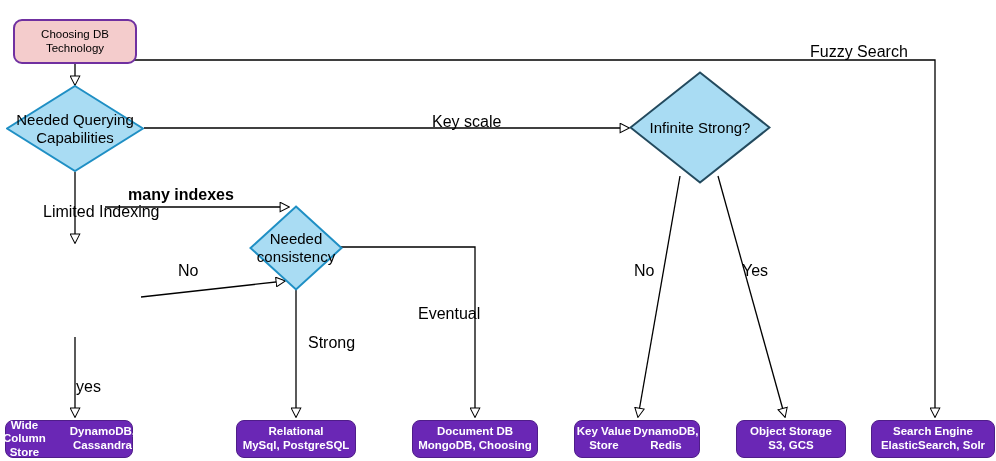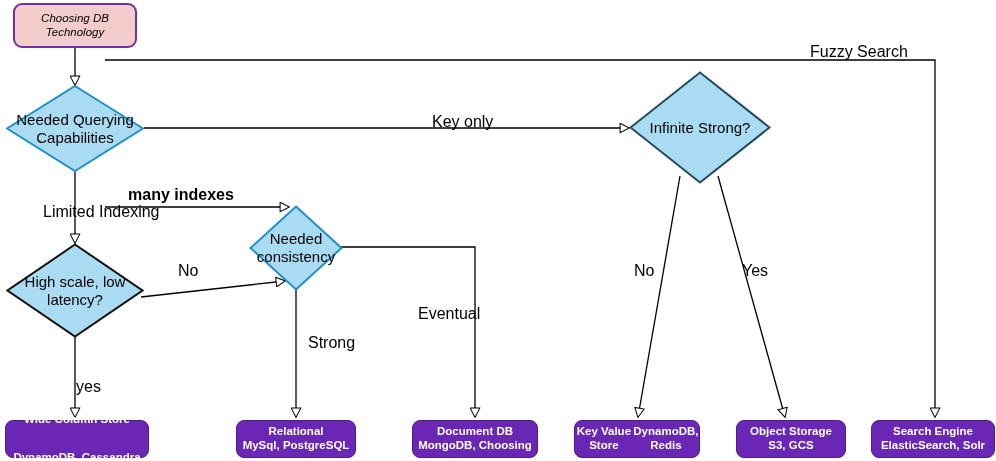--- a/index.html
+++ b/index.html
@@ -117,57 +117,50 @@
       <path d="M341,247 L475,247 L475,417"></path>
 
       <path d="M680,176 L638,417"></path>
 
       <path d="M718,176 L785,417"></path>
 
       <path d="M105,60 L935,60 L935,417"></path>
     </g>
   </svg>
 
-  <div class="node start-node" style="left:13px; top:3px; width:124px; height:45px;font-style:italic;">
+  <div class="node start-node" style="left:13px; top:19px; width:124px; height:45px;">
     <span class="nl">Choosing DB
 Technology</span>
   </div>
 
   <div class="decision" style="left:6px; top:85px; width:138px; height:87px;">
     <svg class="diamond-shape" viewBox="0 0 138 87" preserveAspectRatio="none">
       <polygon points="69,1 137,43.5 69,86 1,43.5" fill="#a9dcf3" stroke="#1f8fc4" stroke-width="2"></polygon>
     </svg>
     <div class="diamond-label nl">Needed Querying
 Capabilities</div>
   </div>
 
   <div class="decision" style="left:629px; top:71px; width:142px; height:113px;">
     <svg class="diamond-shape" viewBox="0 0 142 113" preserveAspectRatio="none">
       <polygon points="71,1.5 140.5,56.5 71,111.5 1.5,56.5" fill="#a9dcf3" stroke="#234a5e" stroke-width="2"></polygon>
     </svg>
     <div class="diamond-label">Infinite Strong?</div>
   </div>
 
-  <div class="decision" style="left:6px; top:243px; width:138px; height:95px;">
-    <svg class="diamond-shape" viewBox="0 0 138 95" preserveAspectRatio="none">
-      <polygon points="69,1.5 136.5,47.5 69,93.5 1.5,47.5" fill="#a9dcf3" stroke="#111111" stroke-width="2"></polygon>
-    </svg>
-    <div class="diamond-label nl">High scale, low
-latency?</div>
-  </div>
 
   <div class="decision" style="left:249px; top:205px; width:94px; height:86px;">
     <svg class="diamond-shape" viewBox="0 0 94 86" preserveAspectRatio="none">
       <polygon points="47,1.5 92.5,43 47,84.5 1.5,43" fill="#a9dcf3" stroke="#1f8fc4" stroke-width="2"></polygon>
     </svg>
     <div class="diamond-label nl">Needed
 consistency</div>
   </div>
 
-  <div class="node result-node" style="left:5px; top:420px; width:144px; height:38px; flex-direction:column;gap:24px;">
+  <div class="node result-node" style="left:5px; top:420px; width:128px; height:38px; flex-direction:row;gap:24px;">
     <span>Wide Column Store</span>
     <span>DynamoDB, Cassandra</span>
   </div>
 
   <div class="node result-node" style="left:236px; top:420px; width:120px; height:38px; flex-direction:column;">
     <span>Relational</span>
     <span>MySql, PostgreSQL</span>
   </div>
 
   <div class="node result-node" style="left:412px; top:420px; width:126px; height:38px; flex-direction:column;align-items:center;">
@@ -185,21 +178,21 @@
     <span>S3, GCS</span>
   </div>
 
   <div class="node result-node" style="left:871px; top:420px; width:124px; height:38px; flex-direction:column;">
     <span>Search Engine</span>
     <span>ElasticSearch, Solr</span>
   </div>
 
   <div class="edge-label" style="left:810px; top:43px;">Fuzzy Search</div>
 
-  <div class="edge-label" style="left:432px; top:113px;">Key only</div>
+  <div class="edge-label" style="left:432px; top:113px;">Key scale</div>
 
   <div class="edge-label" style="left:128px; top:186px;font-weight:bold;">many indexes</div>
 
   <div class="edge-label" style="left:43px; top:203px;">Limited Indexing</div>
 
   <div class="edge-label" style="left:178px; top:262px;">No</div>
 
   <div class="edge-label" style="left:76px; top:378px;">yes</div>
 
   <div class="edge-label" style="left:308px; top:334px;">Strong</div>

